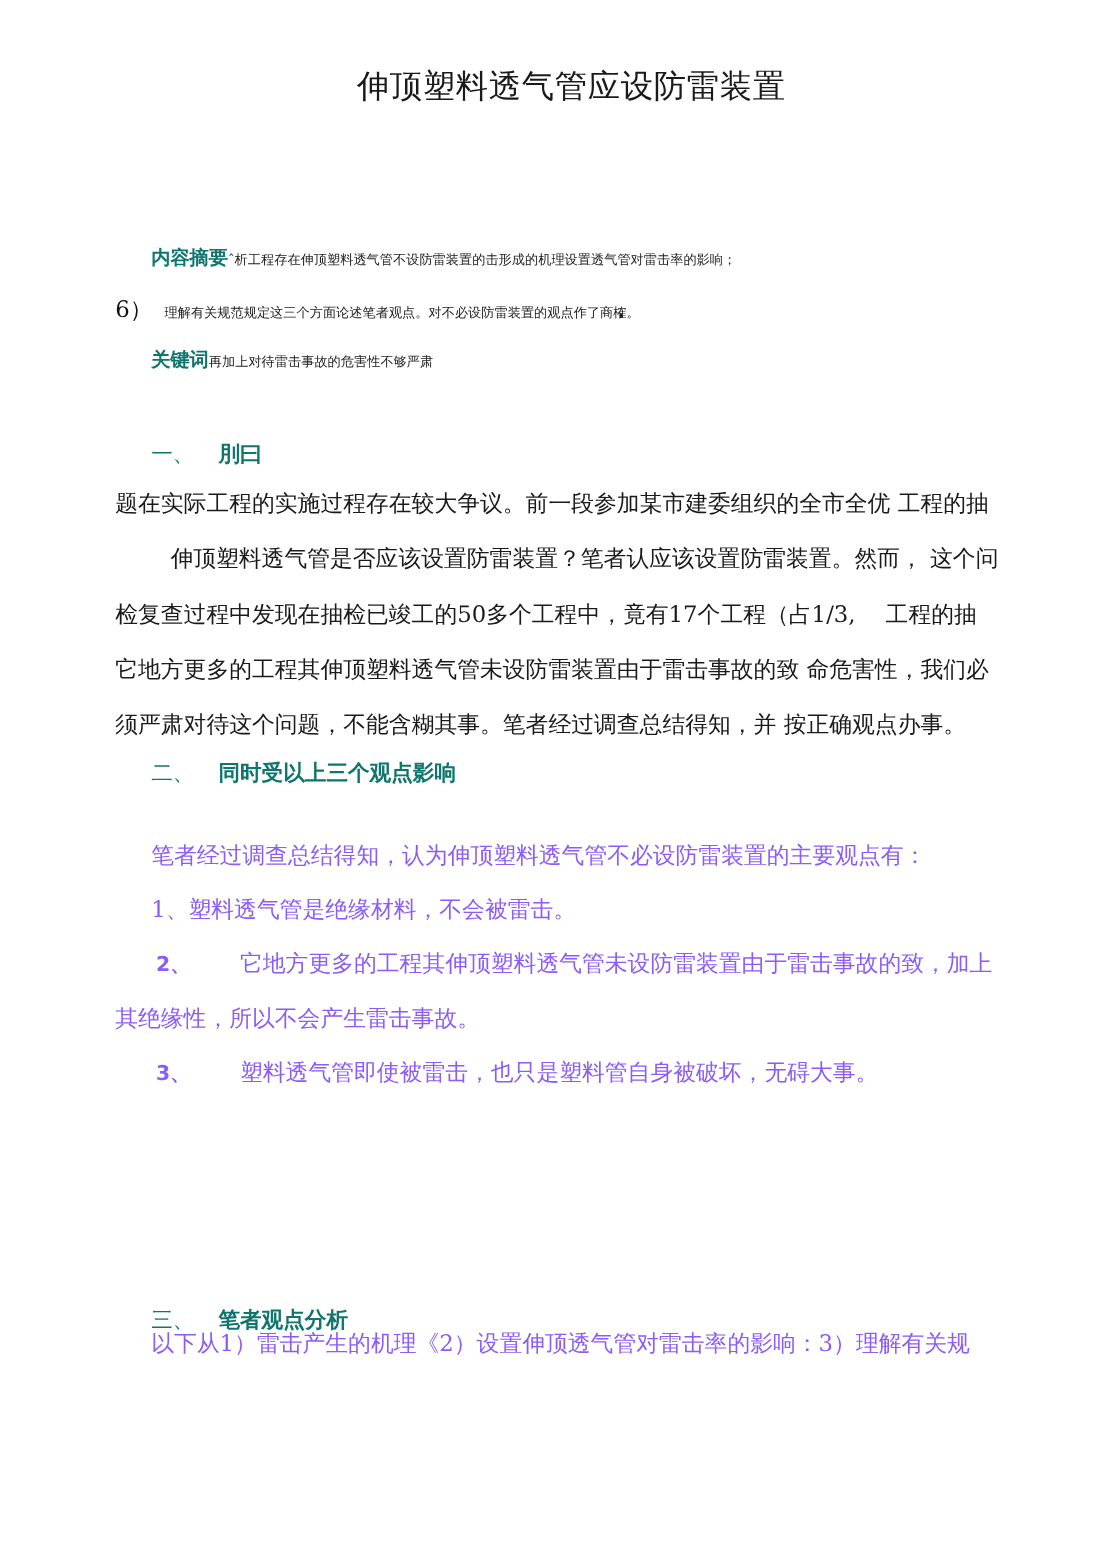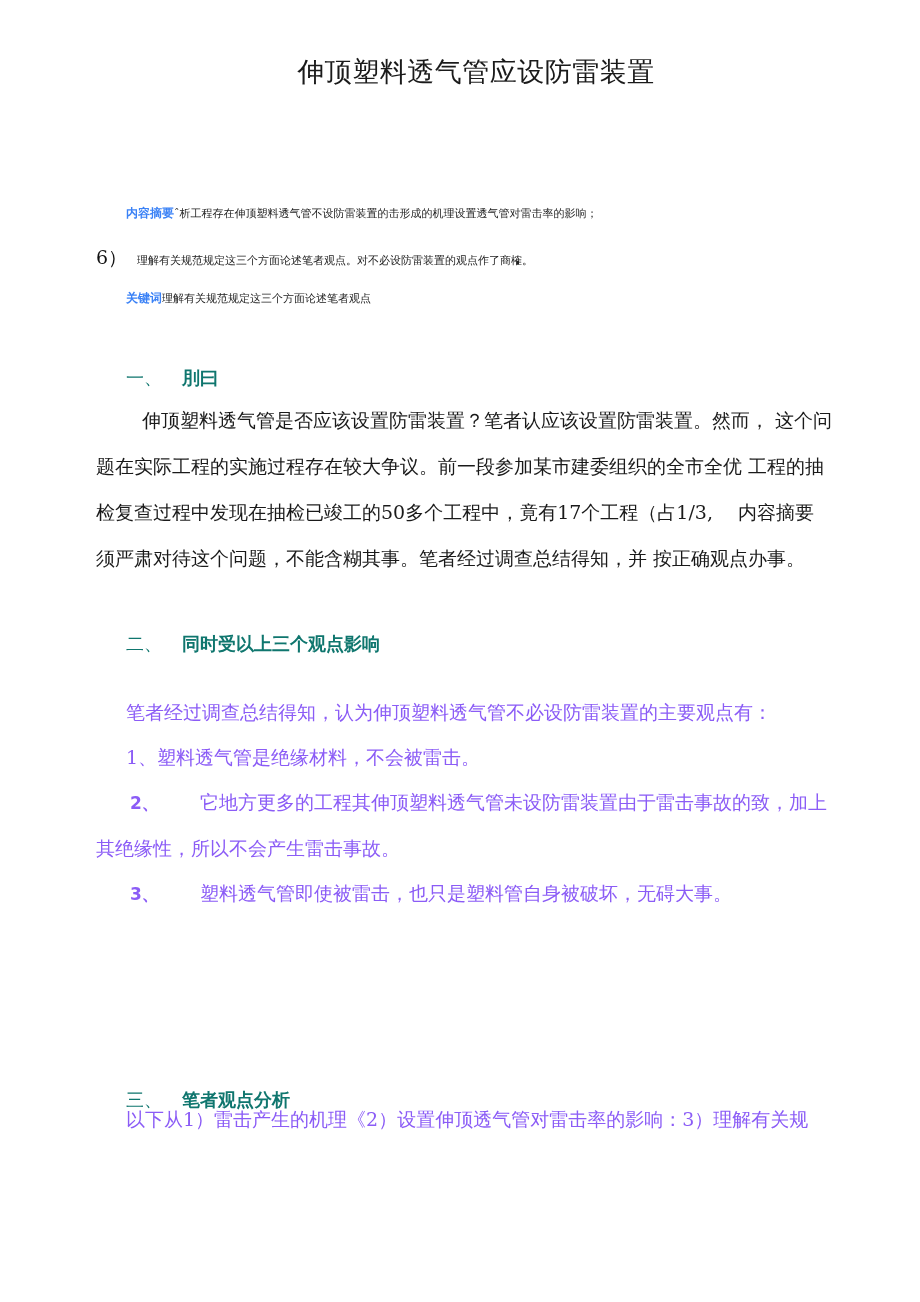--- a/index.html
+++ b/index.html
@@ -34,23 +34,23 @@
     font-weight: normal;
   }
   .abs { position: absolute; white-space: nowrap; }
   .abstract-line {
     left: 110px; top: 205px;
     font-size: 11px;
     color: #222;
   }
   .abstract-label {
     font-family: "DejaVu Sans", "Liberation Sans", sans-serif;
-    font-size: 12px;
+    font-size: 16px;
     font-weight: bold;
-    color: #3b82f6;
+    color: #0f766e;
     vertical-align: baseline;
   }
   .abstract-line2 {
     left: 80px; top: 245px;
     font-size: 11px;
     color: #222;
   }
   .num-label {
     font-family: "DejaVu Serif", "Liberation Serif", serif;
     font-size: 19px;
@@ -102,30 +102,31 @@
   <div class="title">伸顶塑料透气管应设防雷装置</div>
 
   <div class="abs abstract-line">
     <span class="abstract-label">内容摘要</span><span>ˆ析工程存在伸顶塑料透气管不设防雷装置的击形成的机理设置透气管对雷击率的影响；</span>
   </div>
   <div class="abs abstract-line2">
     <span class="num-label">6）</span><span>理解有关规范规定这三个方面论述笔者观点。对不必设防雷装置的观点作了商榷。</span>
   </div>
 
   <div class="abs keywords-line">
-    <span class="abstract-label">关键词</span><span>理解有关规范规定这三个方面论述笔者观点</span>
+    <span class="abstract-label">关键词</span><span>再加上对待雷击事故的危害性不够严肃</span>
   </div>
 
   <div class="abs heading h1">
     <span class="hnum">一、</span><span>刖曰</span>
   </div>
   <div class="para" style="top:397px;">
+    <span class="line neg">题在实际工程的实施过程存在较大争议。前一段参加某市建委组织的全市全优 工程的抽</span>
     <span class="line indent">伸顶塑料透气管是否应该设置防雷装置？笔者认应该设置防雷装置。然而， 这个问</span>
-    <span class="line neg">题在实际工程的实施过程存在较大争议。前一段参加某市建委组织的全市全优 工程的抽</span>
-    <span class="line neg">检复查过程中发现在抽检已竣工的50多个工程中，竟有17个工程（占1/3,　 内容摘要</span>
+    <span class="line neg">检复查过程中发现在抽检已竣工的50多个工程中，竟有17个工程（占1/3,　 工程的抽</span>
+    <span class="line neg">它地方更多的工程其伸顶塑料透气管未设防雷装置由于雷击事故的致 命危害性，我们必</span>
     <span class="line neg">须严肃对待这个问题，不能含糊其事。笔者经过调查总结得知，并 按正确观点办事。</span>
   </div>
 
   <div class="abs heading h2">
     <span class="hnum">二、</span><span>同时受以上三个观点影响</span>
   </div>
   <div class="item" style="left:110px; top:676px;">笔者经过调查总结得知，认为伸顶塑料透气管不必设防雷装置的主要观点有：</div>
 
   <div class="item" style="left:110px; top:721px;">
     <span>1、</span><span>塑料透气管是绝缘材料，不会被雷击。</span>

